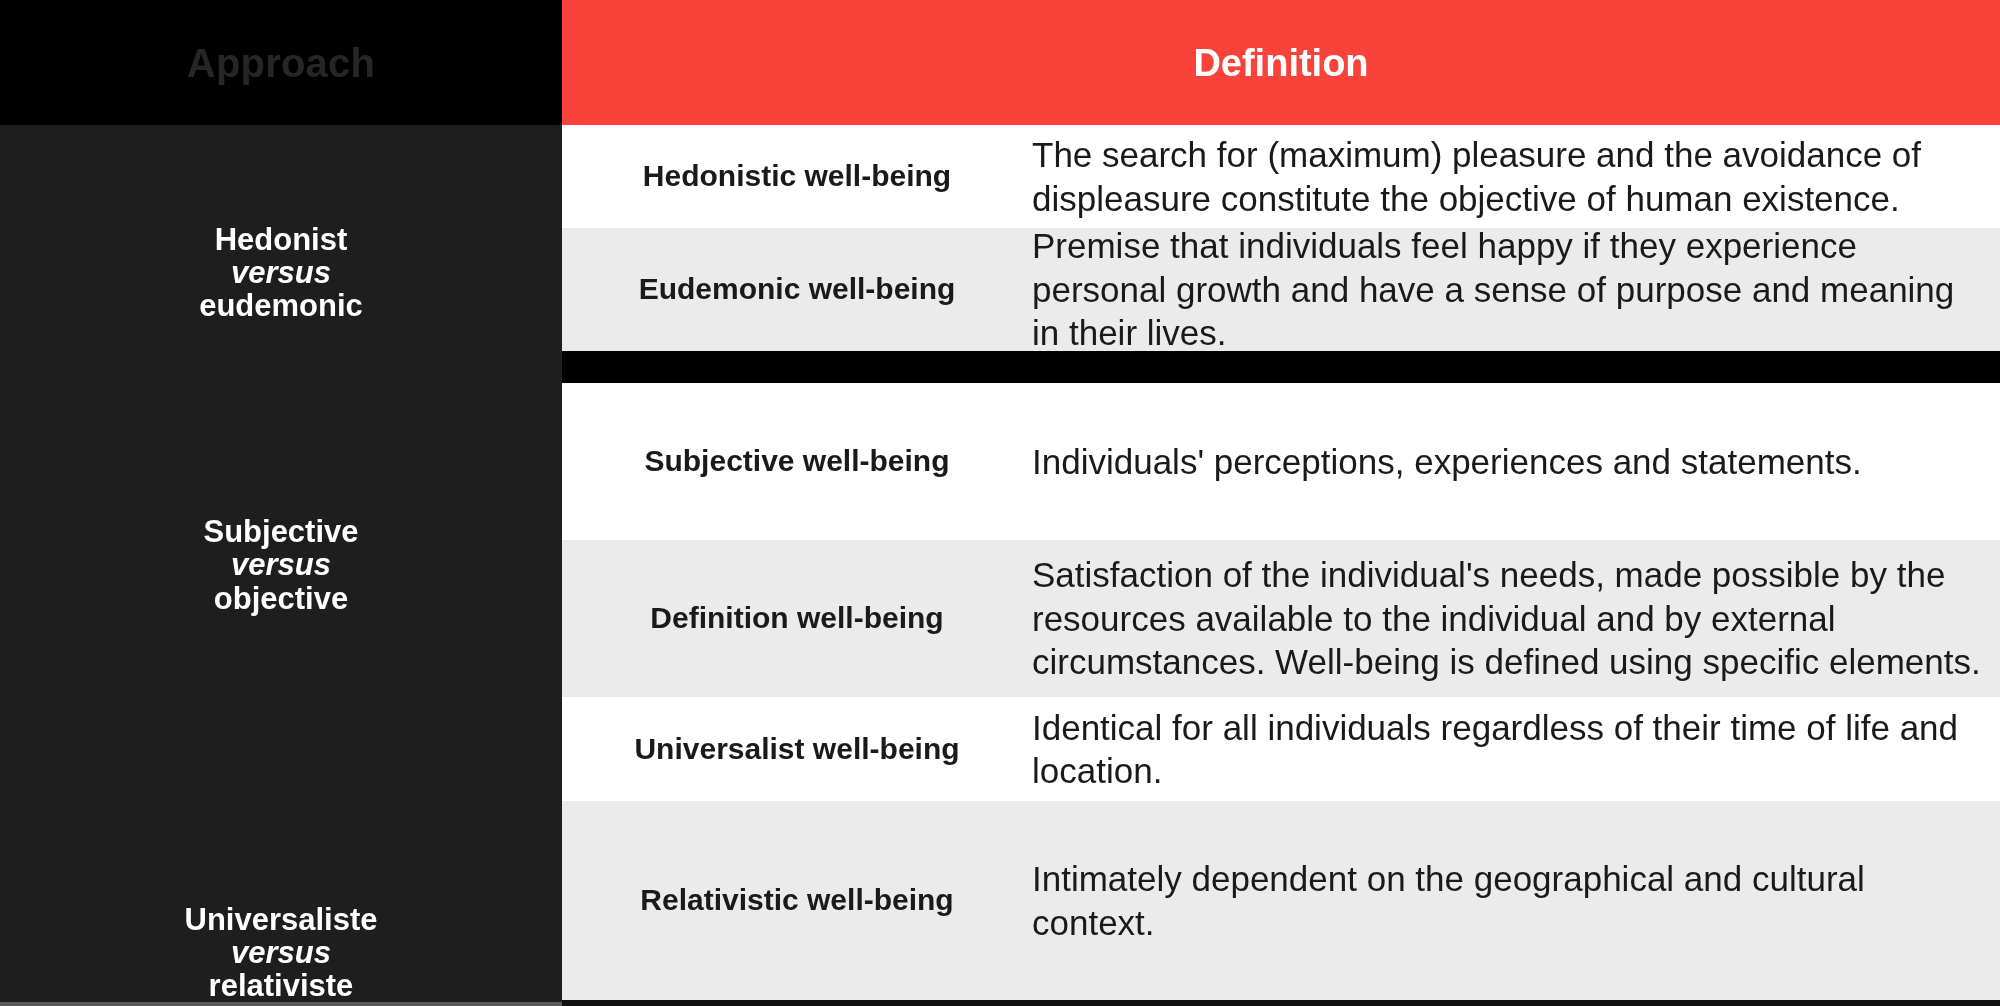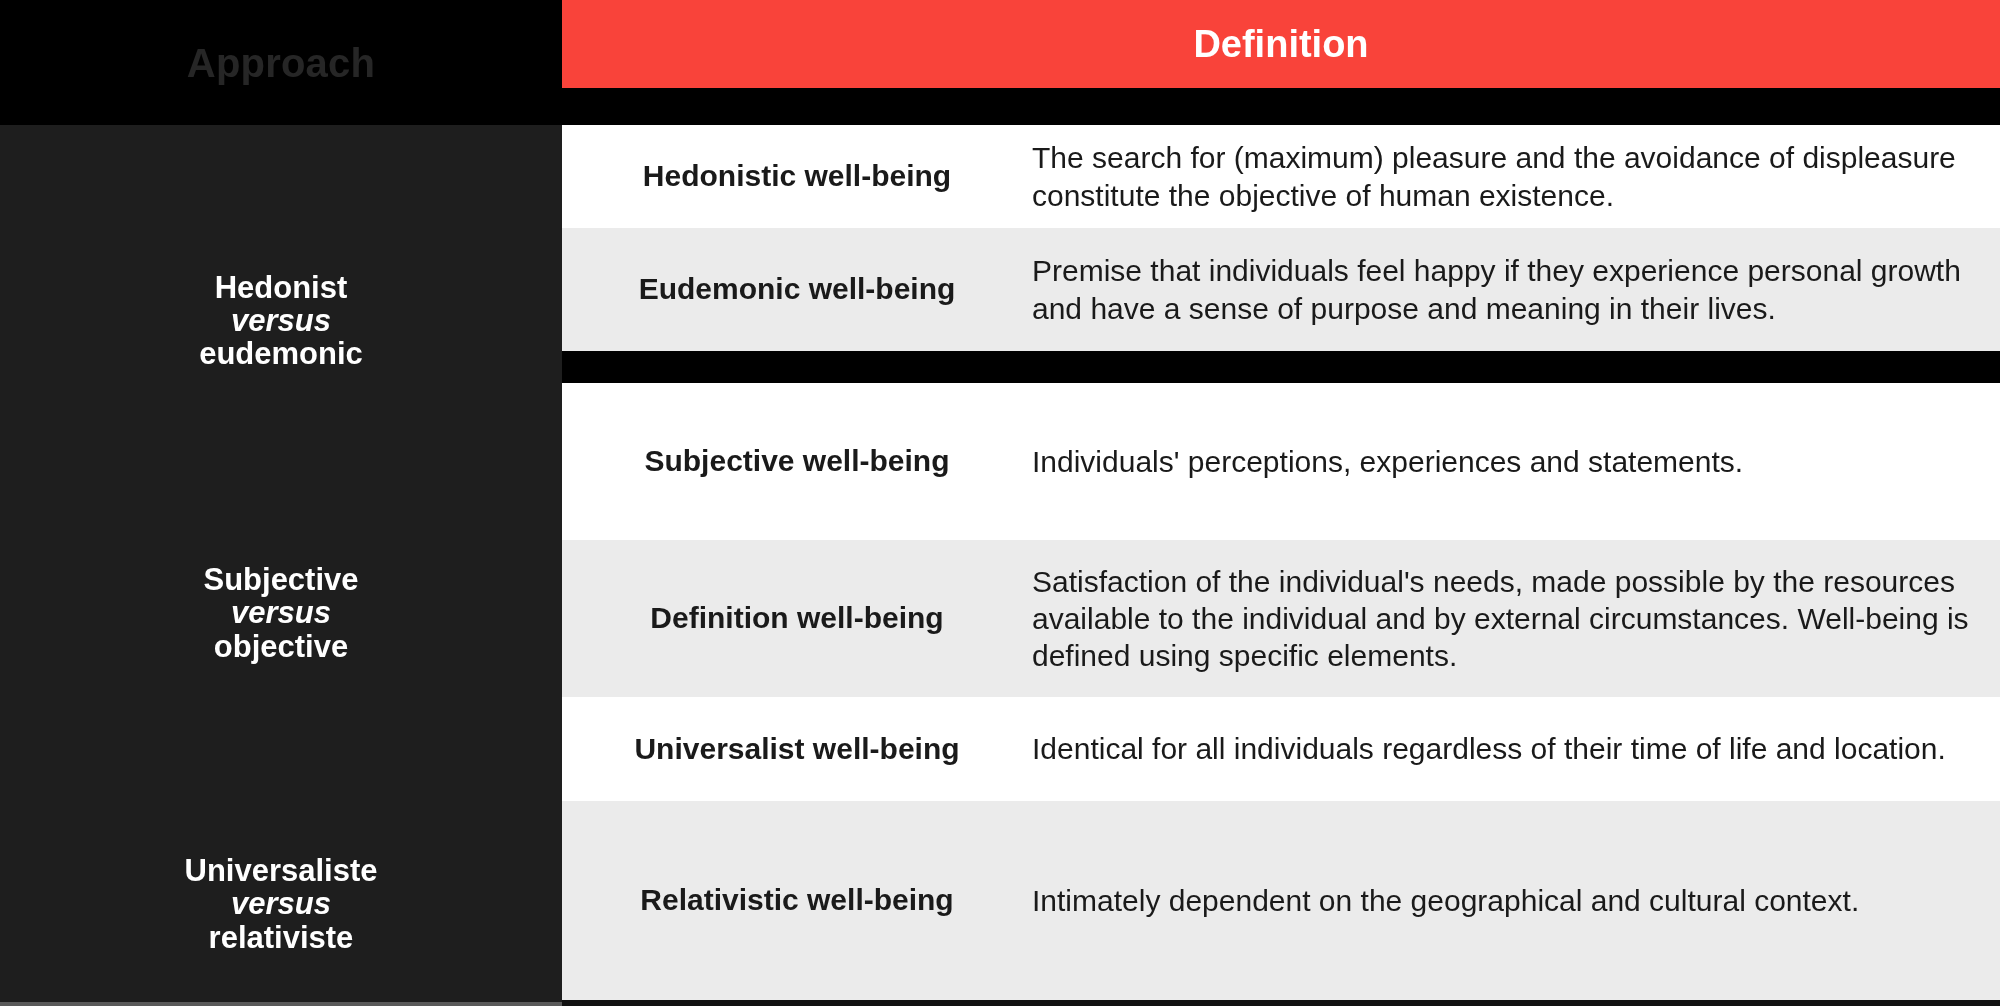--- a/index.html
+++ b/index.html
@@ -62,26 +62,25 @@
   .approach-group {
     position: absolute;
     left: 0;
     width: 562px;
     display: flex;
     flex-direction: column;
     align-items: center;
     justify-content: center;
     text-align: center;
     color: #ffffff;
-    margin-top: 48px;
   }
 
   .approach-group.g0 { top: 0px;   height: 295px; }
   .approach-group.g1 { top: 295px; height: 290px; }
-  .approach-group.g2 { top: 585px; height: 292px; }
+  .approach-group.g2 { top: 585px; height: 292px; justify-content: flex-end; }
 
   .approach-line {
     font-size: 31px;
     font-weight: bold;
     line-height: 1.07;
     color: #ffffff;
   }
 
   .approach-line.versus {
     font-style: italic;
@@ -94,21 +93,21 @@
     top: 0;
     width: 1438px;
     height: 1006px;
   }
 
   .definition-header {
     position: absolute;
     left: 0;
     top: 0;
     width: 1438px;
-    height: 88px;
+    height: 125px;
     background: #f9433a;
     display: flex;
     align-items: center;
     justify-content: center;
   }
 
   .definition-header-label {
     font-size: 38px;
     font-weight: bold;
     color: #ffffff;
@@ -160,21 +159,21 @@
 
   .def-cell {
     flex: 1 1 auto;
     padding-right: 10px;
     padding-left: 0px;
     display: flex;
     align-items: center;
   }
 
   .def-text {
-    font-size: 30px;
+    font-size: 35px;
     font-weight: normal;
     color: #1a1a1a;
     line-height: 1.24;
     max-width: 950px;
   }
 
   .bottom-bar {
     position: absolute;
     left: 562px;
     top: 1000px;

